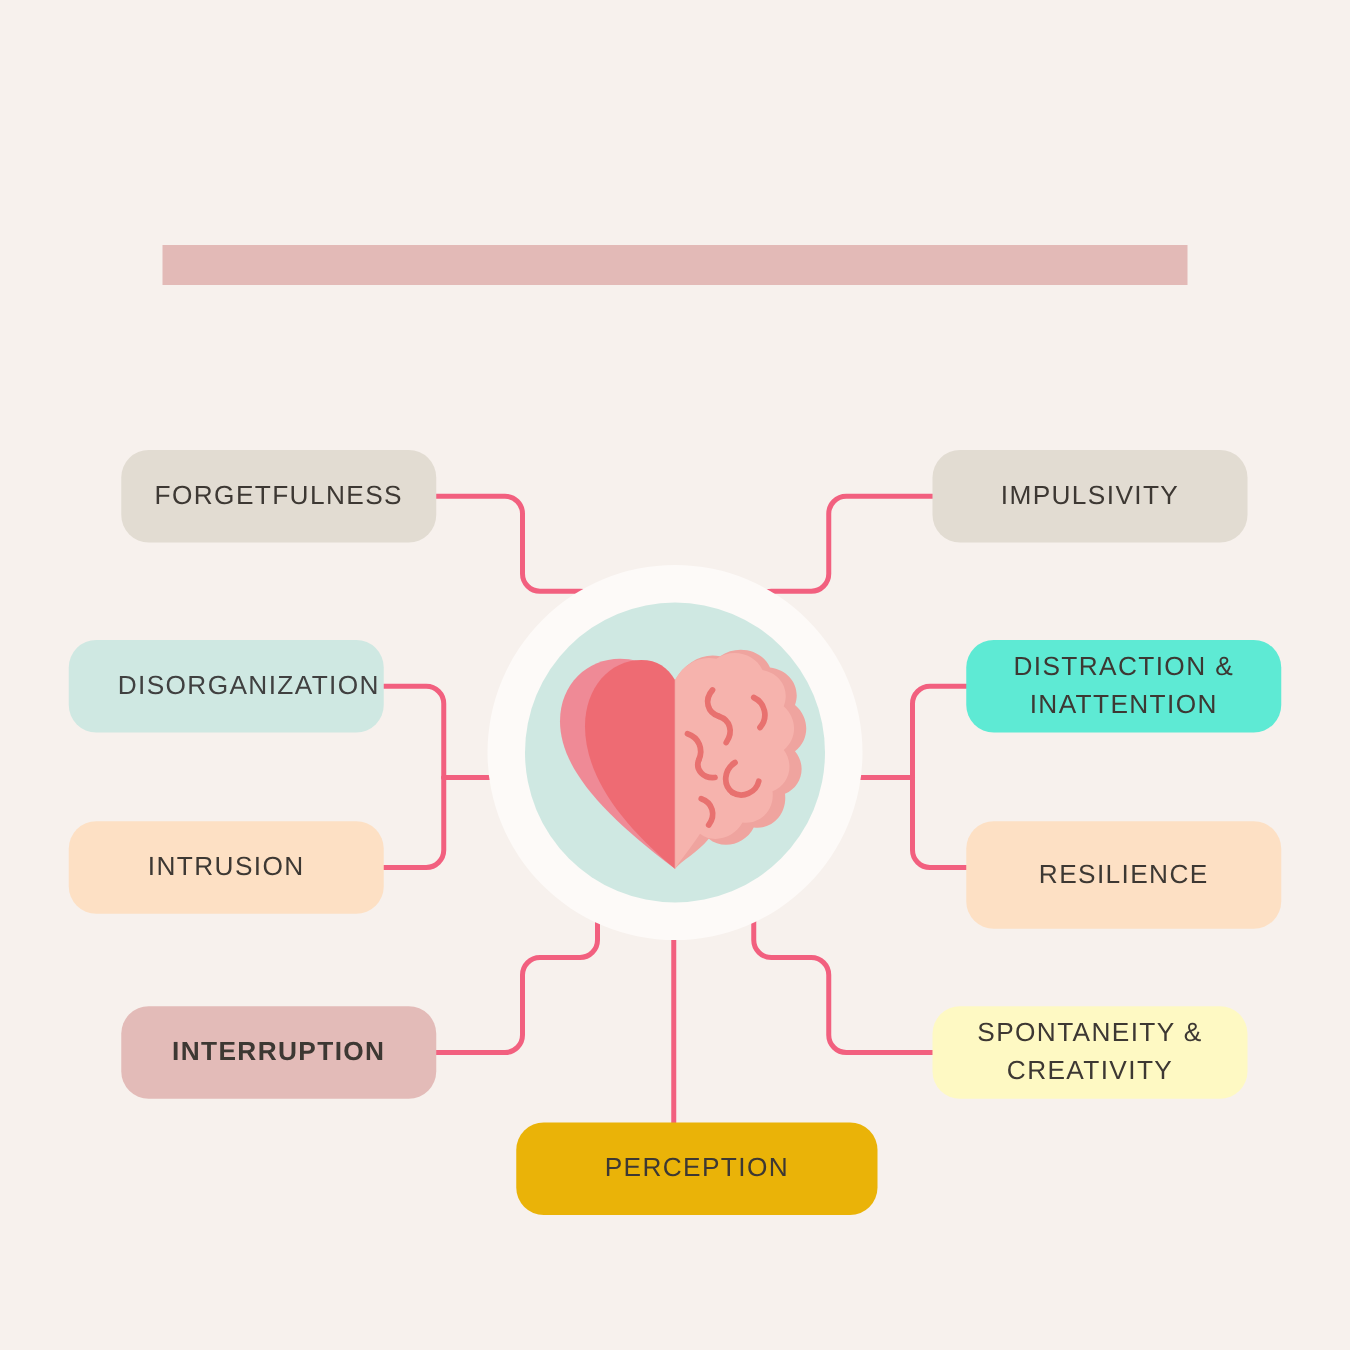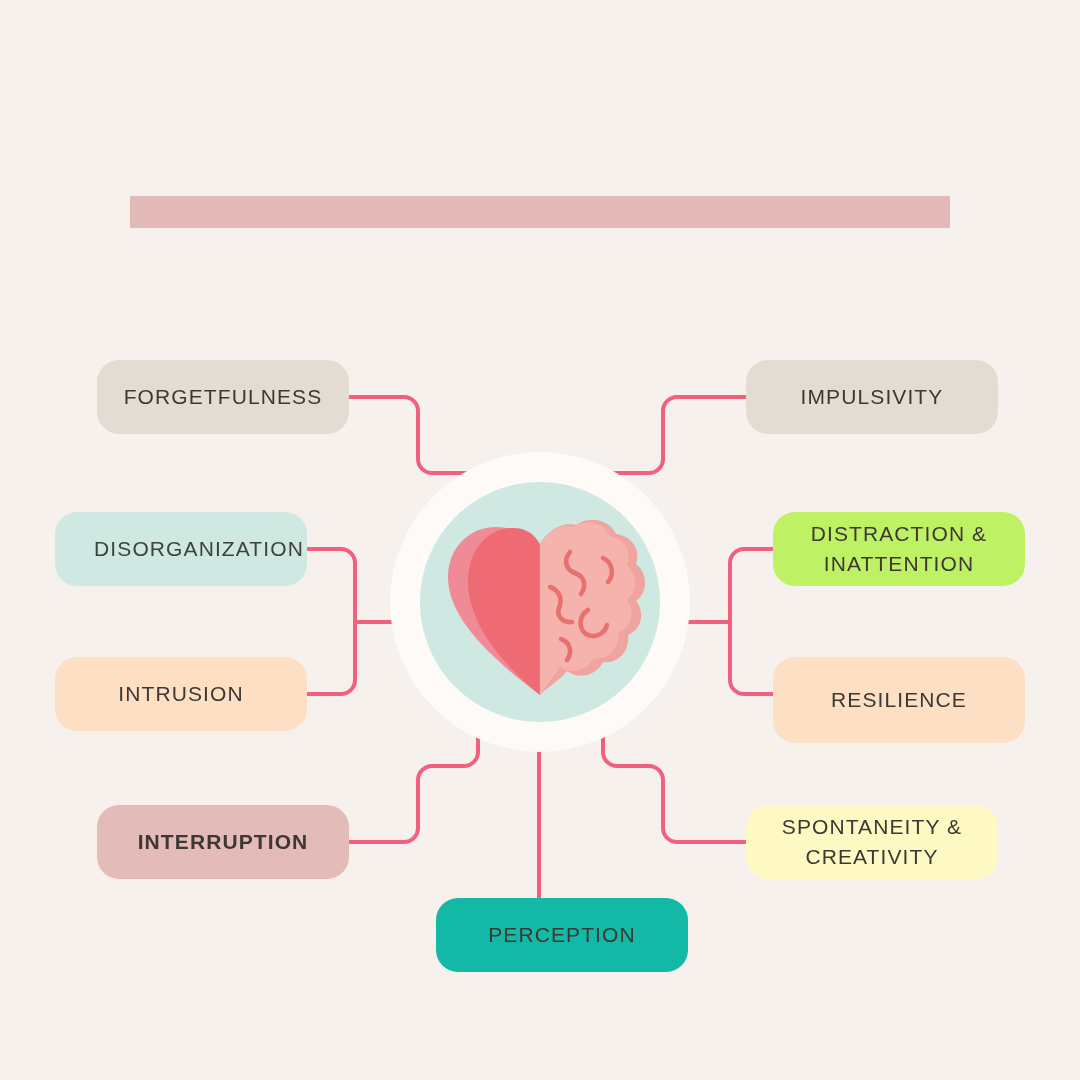--- a/index.html
+++ b/index.html
@@ -191,27 +191,27 @@
       </div>
       <div class="node" style="left: 55px; top: 512px; width: 252px; height: 74px; background: rgb(207, 232, 226);">
         <span class="node-label" style="color: #404040; margin-left: 36px;">DISORGANIZATION</span>
       </div>
       <div class="node" style="left: 55px; top: 657px; width: 252px; height: 74px; background: rgb(253, 224, 196);">
         <span class="node-label" style="color: rgb(61, 56, 51);">INTRUSION</span>
       </div>
       <div class="node" style="left: 97px; top: 805px; width: 252px; height: 74px; background: rgb(227, 187, 184);">
         <span class="node-label" style="color: rgb(61, 56, 51); font-weight: bold;">INTERRUPTION</span>
       </div>
-      <div class="node" style="left: 436px; top: 898px; width: 252px; height: 74px; background: #14b8a6;">
+      <div class="node" style="left: 413px; top: 898px; width: 289px; height: 74px; background: #eab308;">
         <span class="node-label" style="color: rgb(61, 56, 51);">PERCEPTION</span>
       </div>
       <div class="node" style="left: 746px; top: 360px; width: 252px; height: 74px; background: rgb(226, 220, 210);">
         <span class="node-label" style="color: rgb(61, 56, 51);">IMPULSIVITY</span>
       </div>
-      <div class="node" style="left: 773px; top: 512px; width: 252px; height: 74px; background: #bef264;">
+      <div class="node" style="left: 773px; top: 512px; width: 252px; height: 74px; background: #5eead4;">
         <span class="node-label" style="color: rgb(61, 56, 51);">DISTRACTION &amp;
 INATTENTION</span>
       </div>
       <div class="node" style="left: 773px; top: 657px; width: 252px; height: 86px; background: rgb(253, 224, 196);">
         <span class="node-label" style="color: rgb(61, 56, 51);">RESILIENCE</span>
       </div>
       <div class="node" style="left: 746px; top: 805px; width: 252px; height: 74px; background: #fef9c3;">
         <span class="node-label" style="color: rgb(61, 56, 51);">SPONTANEITY &amp;
 CREATIVITY</span>
       </div>

